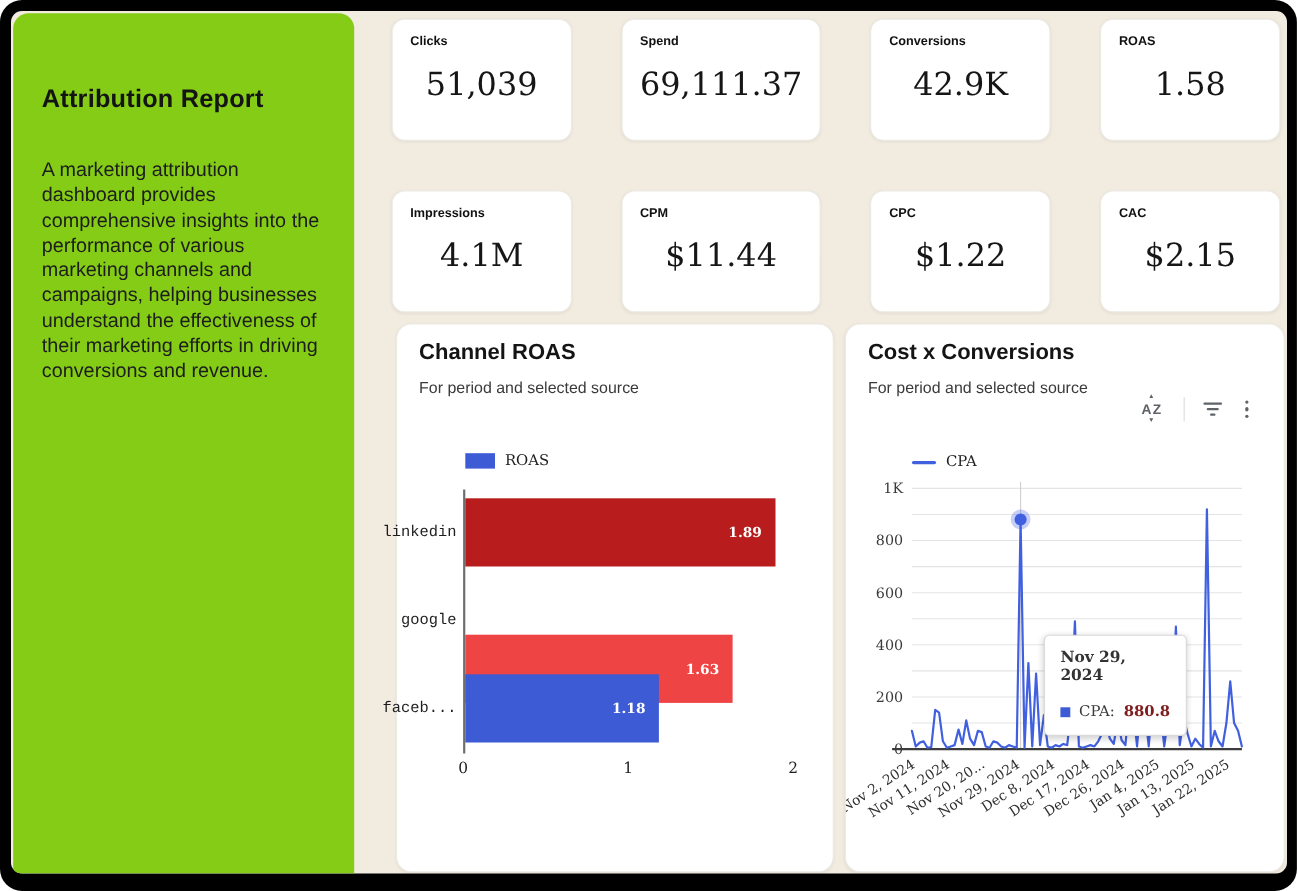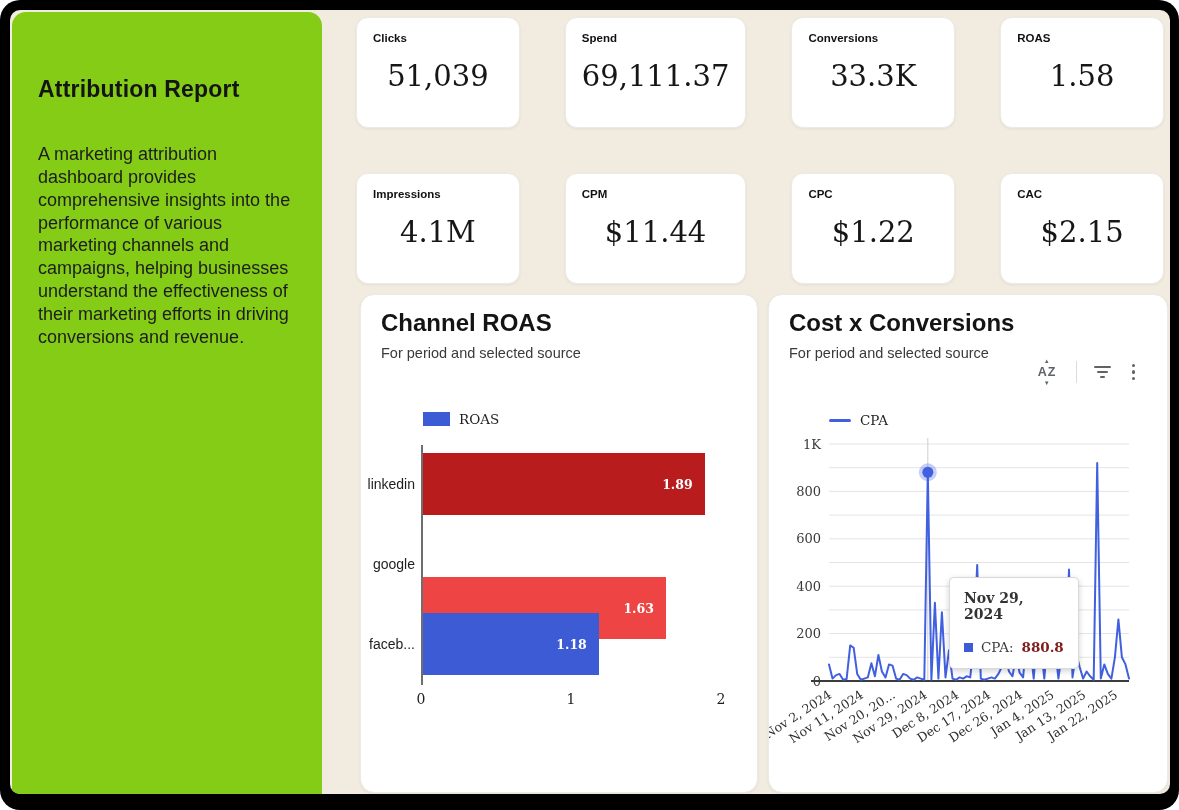--- a/index.html
+++ b/index.html
@@ -15,30 +15,30 @@
   
   .kpi-grid { position:absolute; left:346px; top:7px; width:808px; display:grid; grid-template-columns:repeat(4,1fr); grid-auto-rows:111px; column-gap:18px; row-gap:30px;gap:45px; }
   .kpi-card { background:#fff; border:1px solid #eceae4; border-radius:12px; box-shadow:0 1px 3px rgba(0,0,0,.06); padding:14px 16px; display:flex; flex-direction:column; }
   .kpi-label { font-size:11.5px; font-weight:bold; color:#111; }
   .kpi-value { flex:1; display:flex; align-items:center; justify-content:center; font-family:"DejaVu Serif", serif; font-size:29px; color:#161616; padding-bottom:6px; }
 
   
   .chart-card { position:absolute; top:284px; height:499px; background:#fff; border:1px solid #eceae4; border-radius:14px; box-shadow:0 1px 3px rgba(0,0,0,.06); }
   #roas-card { left:350px; width:398px; }
   #cost-card { left:758px; width:400px; }
-  .chart-title { position:absolute; left:20px; top:14px; font-size:24px; font-weight:bold; color:#141414; }
+  .chart-title { position:absolute; left:20px; top:14px; font-size:20px; font-weight:bold; color:#141414; }
   .chart-subtitle { position:absolute; left:20px; top:50px; font-size:14.5px; color:#3a3a3a; }
 
   
   .legend-row { position:absolute; display:flex; align-items:center; gap:9px; font-family:"DejaVu Serif", serif; font-size:13.5px; color:#1e1e1e; }
   #roas-legend { left:62px; top:116px; }
   .legend-swatch { width:27px; height:14px; }
   #bar-plot { position:absolute; left:60px; top:150px; width:300px; height:240px; border-left:2px solid #6e6e6e; }
   .bar-row { position:absolute; left:0; width:100%; height:62px; }
-  .bar-cat { position:absolute; right:calc(100% + 8px); top:50%; transform:translateY(-50%); font-family:Liberation Sans, sans-serif; font-size:14px; color:#1e1e1e; white-space:nowrap; }
+  .bar-cat { position:absolute; right:calc(100% + 8px); top:50%; transform:translateY(-50%); font-family:Liberation Mono, monospace; font-size:14px; color:#1e1e1e; white-space:nowrap; }
   .bar-fill { position:relative; height:100%; }
   .bar-val { position:absolute; right:12px; top:50%; transform:translateY(-50%); color:#fff; font-family:"DejaVu Serif", serif; font-weight:bold; font-size:12.5px; }
   #bar-xticks { position:absolute; left:60px; top:396px; width:300px; height:20px; font-family:"DejaVu Serif", serif; font-size:14px; color:#1e1e1e; }
   #bar-xticks span { position:absolute; transform:translateX(-50%); }
 
   
   .toolbar { position:absolute; right:28px; top:66px; display:flex; align-items:center; gap:17px; color:#5f6368; }
   .icon-az { position:relative; font-size:12.5px; font-weight:bold; letter-spacing:1px; padding:4px 2px; }
   .az-up,.az-dn { position:absolute; left:50%; transform:translateX(-50%); font-size:6px; line-height:6px; }
   .az-up { top:-3px; } .az-dn { bottom:-3px; }
@@ -75,21 +75,21 @@
       <div class="kpi-card">
         <div class="kpi-label">Clicks</div>
         <div class="kpi-value">51,039</div>
       </div>
       <div class="kpi-card">
         <div class="kpi-label">Spend</div>
         <div class="kpi-value">69,111.37</div>
       </div>
       <div class="kpi-card">
         <div class="kpi-label">Conversions</div>
-        <div class="kpi-value">33.3K</div>
+        <div class="kpi-value">42.9K</div>
       </div>
       <div class="kpi-card">
         <div class="kpi-label">ROAS</div>
         <div class="kpi-value">1.58</div>
       </div>
       <div class="kpi-card">
         <div class="kpi-label">Impressions</div>
         <div class="kpi-value">4.1M</div>
       </div>
       <div class="kpi-card">

